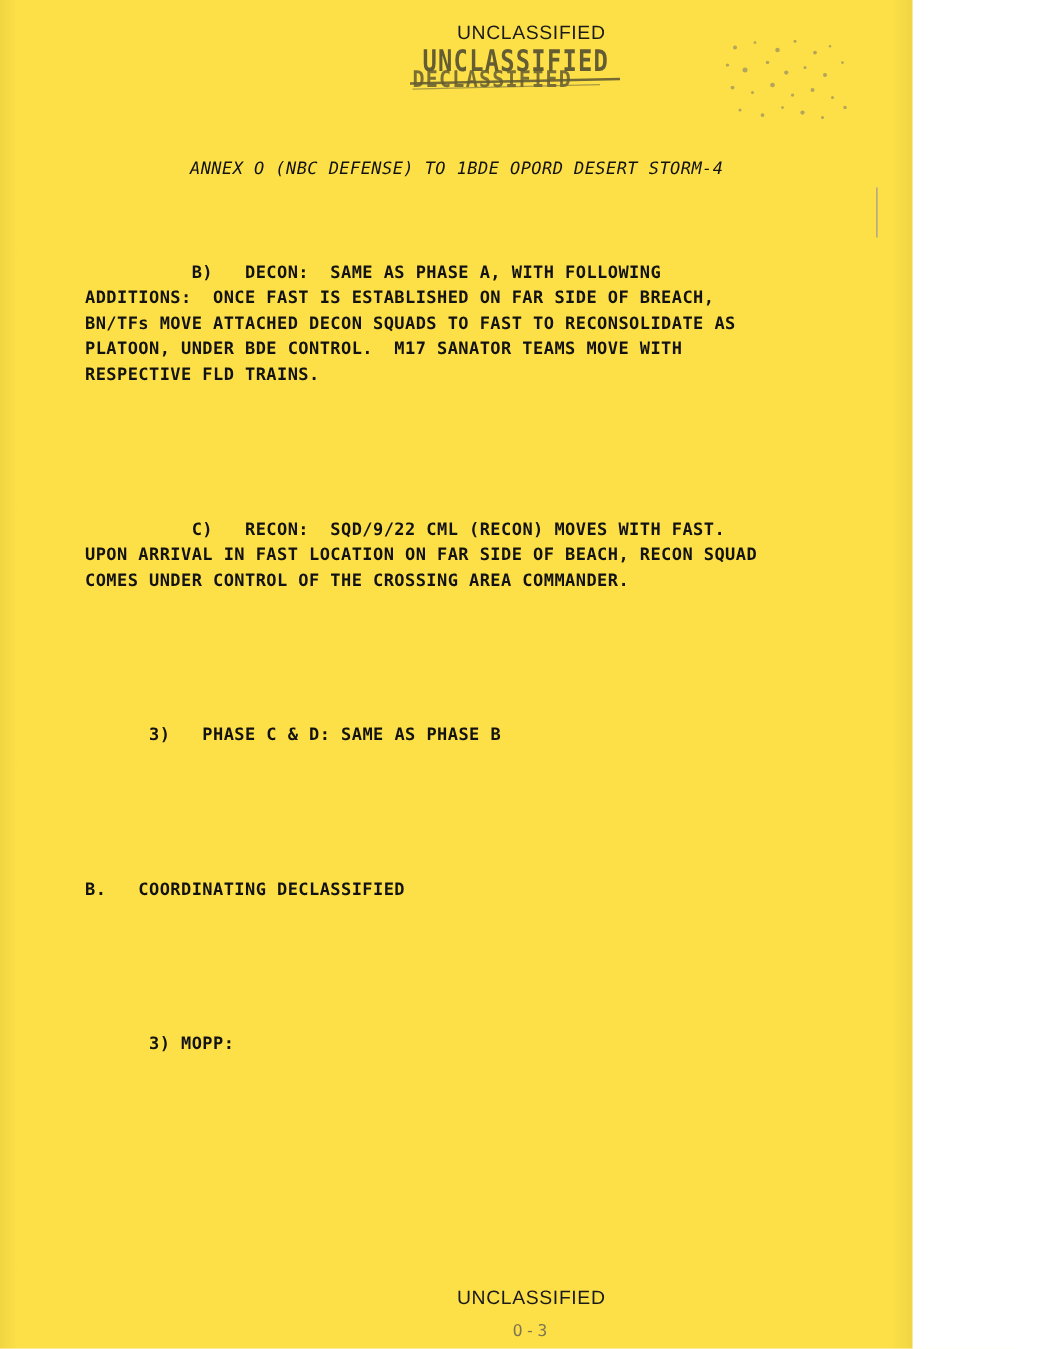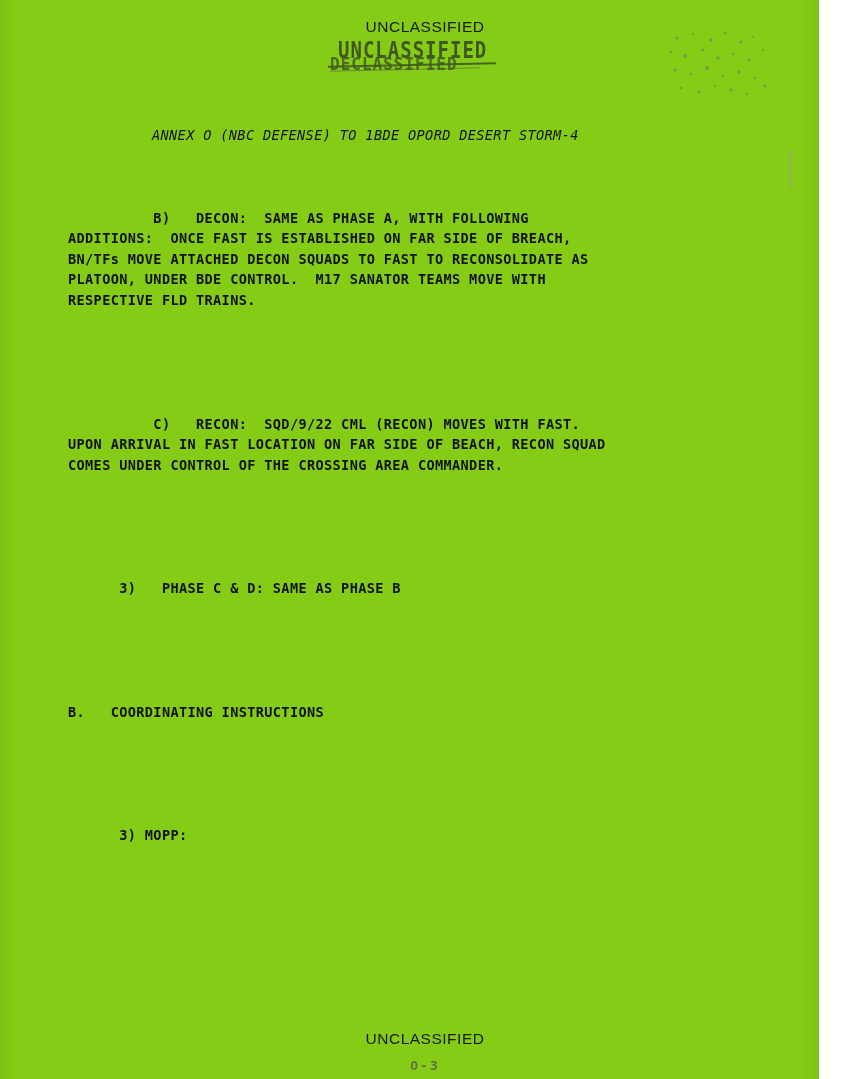--- a/index.html
+++ b/index.html
@@ -11,23 +11,23 @@
     width: 850px;
     height: 1079px;
     position: relative;
     font-family: "DejaVu Sans Mono", "Liberation Mono", monospace;
     color: #111111;
     overflow: hidden;
   }
   .page {
     position: absolute;
     left: 0; top: 0;
-    width: 819px;
+    width: 730px;
     height: 1079px;
-    background: #84cc16;
+    background: #fde047;
   }
   
   .scan-edge-left {
     position: absolute;
     left: 0; top: 0; width: 14px; height: 1079px;
     background: linear-gradient(to right, rgba(0,0,0,0.05), rgba(0,0,0,0));
     pointer-events: none;
   }
   .scan-edge-right {
     position: absolute;
@@ -127,21 +127,20 @@
   }
   .pagenum {
     position: absolute;
     width: 850px;
     text-align: center;
     top: 1058px;
     font-size: 13px;
     color: #555;
     letter-spacing: 2px;
     opacity: 0.75;
-    font-weight: bold;
   }
 </style>
 </head>
 <body>
 
 <div class="page">
 
   <div class="scan-edge-left"></div>
   <div class="scan-edge-right"></div>
   <div class="right-rule"></div>
@@ -192,21 +191,21 @@
 BN/TFs MOVE ATTACHED DECON SQUADS TO FAST TO RECONSOLIDATE AS
 PLATOON, UNDER BDE CONTROL.  M17 SANATOR TEAMS MOVE WITH
 RESPECTIVE FLD TRAINS.</div>
     <span class="spacer"></span>
     <div class="para">          C)   RECON:  SQD/9/22 CML (RECON) MOVES WITH FAST.
 UPON ARRIVAL IN FAST LOCATION ON FAR SIDE OF BEACH, RECON SQUAD
 COMES UNDER CONTROL OF THE CROSSING AREA COMMANDER.</div>
     <span class="spacer"></span>
     <div class="para">      3)   PHASE C &amp; D: SAME AS PHASE B</div>
     <span class="spacer"></span>
-    <div class="para">B.   COORDINATING INSTRUCTIONS</div>
+    <div class="para">B.   COORDINATING DECLASSIFIED</div>
     <span class="spacer"></span>
     <div class="para">      3) MOPP:</div>
     <span class="spacer"></span>
     <span class="spacer"></span>
     
     
     
     
     
     

